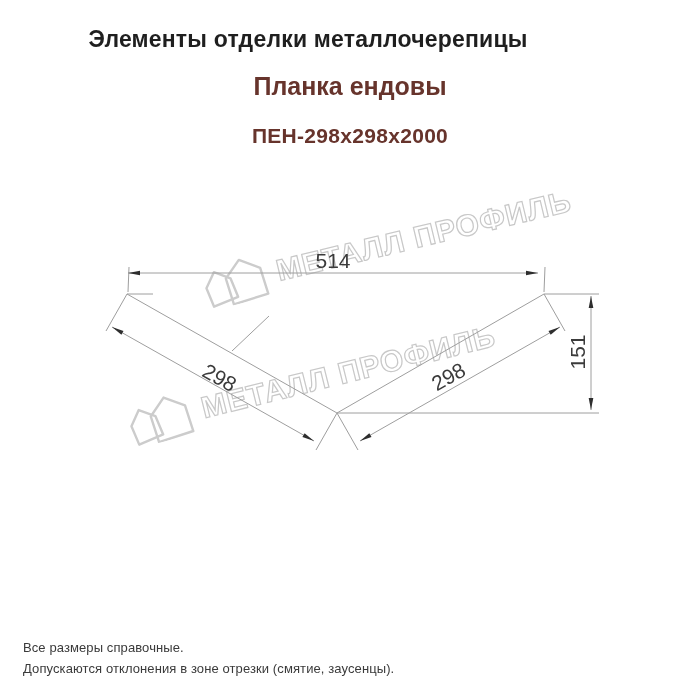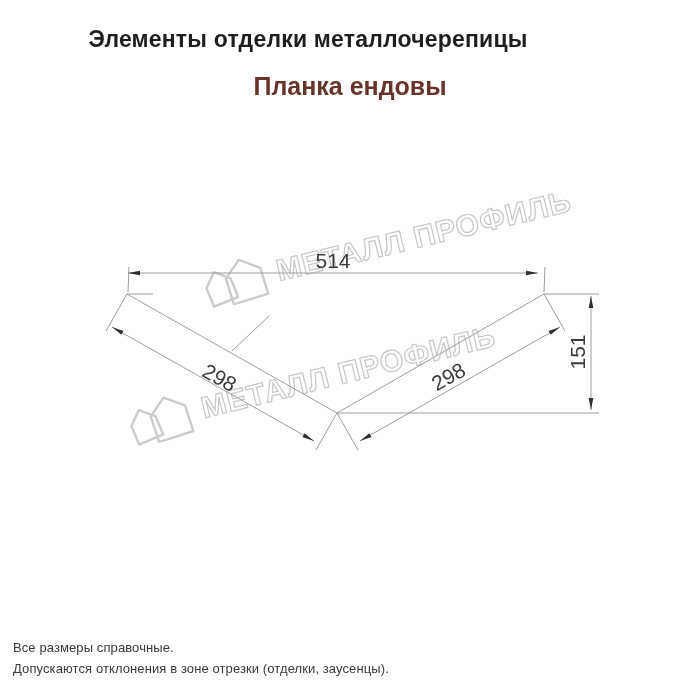--- a/index.html
+++ b/index.html
@@ -45,21 +45,21 @@
   .wm2{left:128px;top:404px;transform:rotate(-14deg);}
   .wm-text{
     font-size:30px;font-weight:bold;letter-spacing:1px;white-space:nowrap;
     color:#d9d9d9;
   }
   @supports (-webkit-text-stroke: 1px black){
     .wm-text{color:rgba(255,255,255,.35);-webkit-text-stroke:1.2px var(--wm,#c8c8c8);}
   }
   .wm-logo{flex:0 0 auto;}
   .footer-note{
-    left:13px;font-size:13px;color:var(--note,#3a3a3a);letter-spacing:.1px;
+    left:23px;font-size:13px;color:var(--note,#3a3a3a);letter-spacing:.1px;
   }
   .fn1{top:640px;} .fn2{top:661px;}
 </style>
 </head>
 <body>
 
 <div class="page">
 
   <div class="abs watermark wm1">
     <svg class="wm-logo" width="68" height="46" viewBox="0 0 68 46">
@@ -75,20 +75,21 @@
       <g fill="none" stroke="#cccccc" stroke-width="2.4" stroke-linejoin="round">
         <path d="M4 41 L4 21 L17 9 L30 21 L30 41 Z" transform="rotate(-9 17 25)"></path>
         <path d="M25 44 L25 17 L43 3 L61 17 L61 44 Z" transform="rotate(-4 43 23)"></path>
       </g>
     </svg>
     <span class="wm-text">МЕТАЛЛ ПРОФИЛЬ</span>
   </div>
 
   <div class="abs main-title">Элементы отделки металлочерепицы</div>
   <div class="abs product-line pl1">Планка ендовы</div>
+  <div class="abs product-code">ПЕН-298х298х2000</div>
 
   <svg class="abs drawing-svg" viewBox="0 0 700 700">
 
     <g>
       <path class="tl" d="M127 294 L337 413"></path>
       <path class="tl" d="M337 413 L544 294"></path>
       <path class="tl" d="M127 294 L153 294"></path>
     </g>
 
     <g>
@@ -124,15 +125,15 @@
     <g>
       <text class="dim" x="333" y="268" text-anchor="middle">514</text>
       <text class="dim" transform="translate(216,384) rotate(29.4)" text-anchor="middle">298</text>
       <text class="dim" transform="translate(452,383) rotate(-28.9)" text-anchor="middle">298</text>
       <text class="dim" transform="translate(585,352) rotate(-90)" text-anchor="middle">151</text>
     </g>
   </svg>
 
 
   <div class="abs footer-note fn1">Все размеры справочные.</div>
-  <div class="abs footer-note fn2">Допускаются отклонения в зоне отрезки (отделки, заусенцы).</div>
+  <div class="abs footer-note fn2">Допускаются отклонения в зоне отрезки (смятие, заусенцы).</div>
 
 </div>
 
 </body></html>

